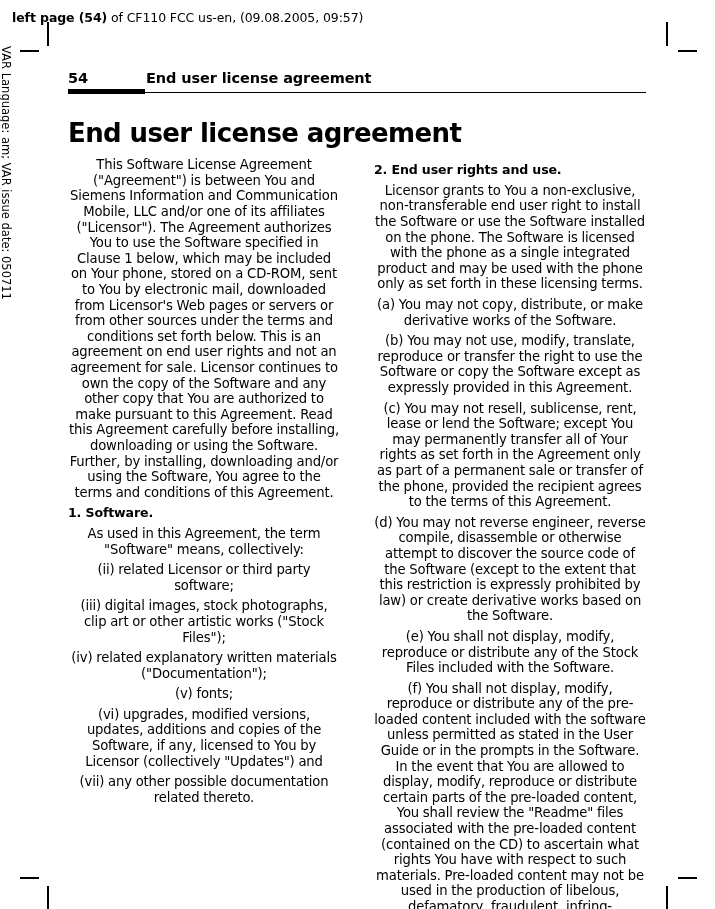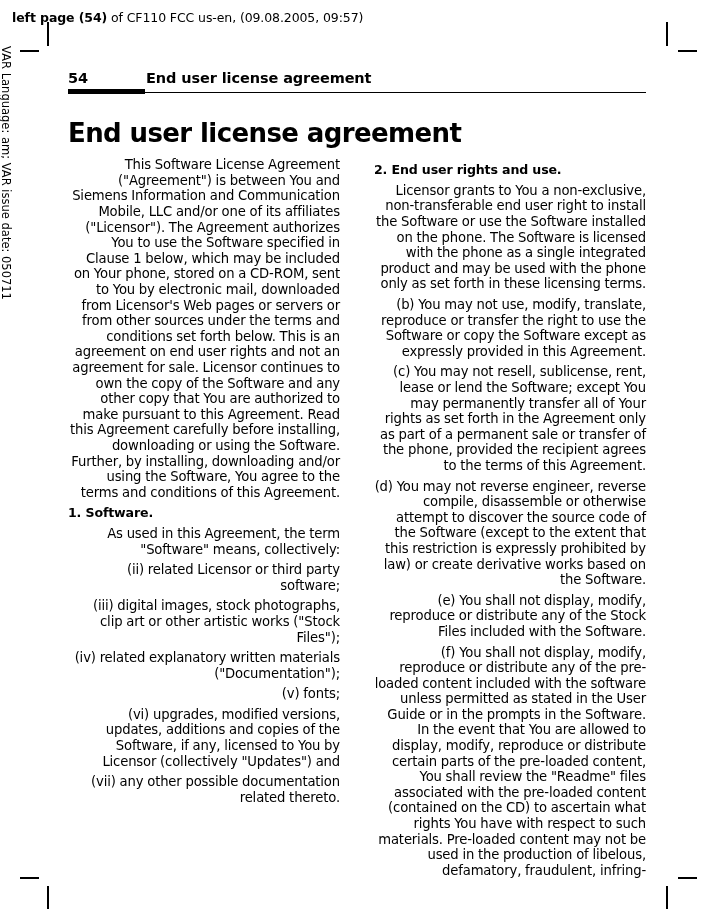--- a/index.html
+++ b/index.html
@@ -116,21 +116,21 @@
   }
   .col {
     width: 272px;
     flex: 0 0 272px;
   }
 
   p.body {
     margin: 0 0 5px 0;
     font-size: 13.2px;
     line-height: 15.6px;
-    text-align: right;
+    text-align: center;
     letter-spacing: -0.15px;
     word-spacing: -0.2px;
     hyphens: manual;
   }
   p.heading {
     margin: 5px 0 5px 0;
     font-size: 12.6px;
     line-height: 15.6px;
     font-weight: bold;
     letter-spacing: -0.15px;
@@ -176,20 +176,21 @@
         <p class="body ">(ii) related Licensor or third party software;</p>
         <p class="body ">(iii) digital images, stock photographs, clip art or other artistic works ("Stock Files");</p>
         <p class="body ">(iv) related explanatory written materials ("Documentation");</p>
         <p class="body ">(v) fonts;</p>
         <p class="body ">(vi) upgrades, modified versions, updates, additions and copies of the Software, if any, licensed to You by Licensor (collectively "Updates") and</p>
         <p class="body ">(vii) any other possible documentation related thereto.</p>
       </div>
     <div class="col">
         <p class="heading">2. End user rights and use.</p>
         <p class="body ">Licensor grants to You a non-exclusive, non-transferable end user right to install the Software or use the Software installed on the phone. The Software is licensed with the phone as a single integrated product and may be used with the phone only as set forth in these licensing terms.</p>
+        <p class="body ">(a) You may not copy, distribute, or make derivative works of the Software.</p>
         <p class="body ">(b) You may not use, modify, translate, reproduce or transfer the right to use the Software or copy the Software except as expressly provided in this Agreement.</p>
         <p class="body ">(c) You may not resell, sublicense, rent, lease or lend the Software; except You may permanently transfer all of Your rights as set forth in the Agreement only as part of a permanent sale or transfer of the phone, provided the recipient agrees to the terms of this Agreement.</p>
         <p class="body ">(d) You may not reverse engineer, reverse compile, disassemble or otherwise attempt to discover the source code of the Software (except to the extent that this restriction is expressly prohibited by law) or create derivative works based on the Software.</p>
         <p class="body ">(e) You shall not display, modify, reproduce or distribute any of the Stock Files included with the Software.</p>
         <p class="body ">(f) You shall not display, modify, reproduce or distribute any of the pre-loaded content included with the software unless permitted as stated in the User Guide or in the prompts in the Software. In the event that You are allowed to display, modify, reproduce or distribute certain parts of the pre-loaded content, You shall review the "Readme" files associated with the pre-loaded content (contained on the CD) to ascertain what rights You have with respect to such materials. Pre-loaded content may not be used in the production of libelous, defamatory, fraudulent, infring-</p>
       </div>
   </div>
 
 </div>
 

